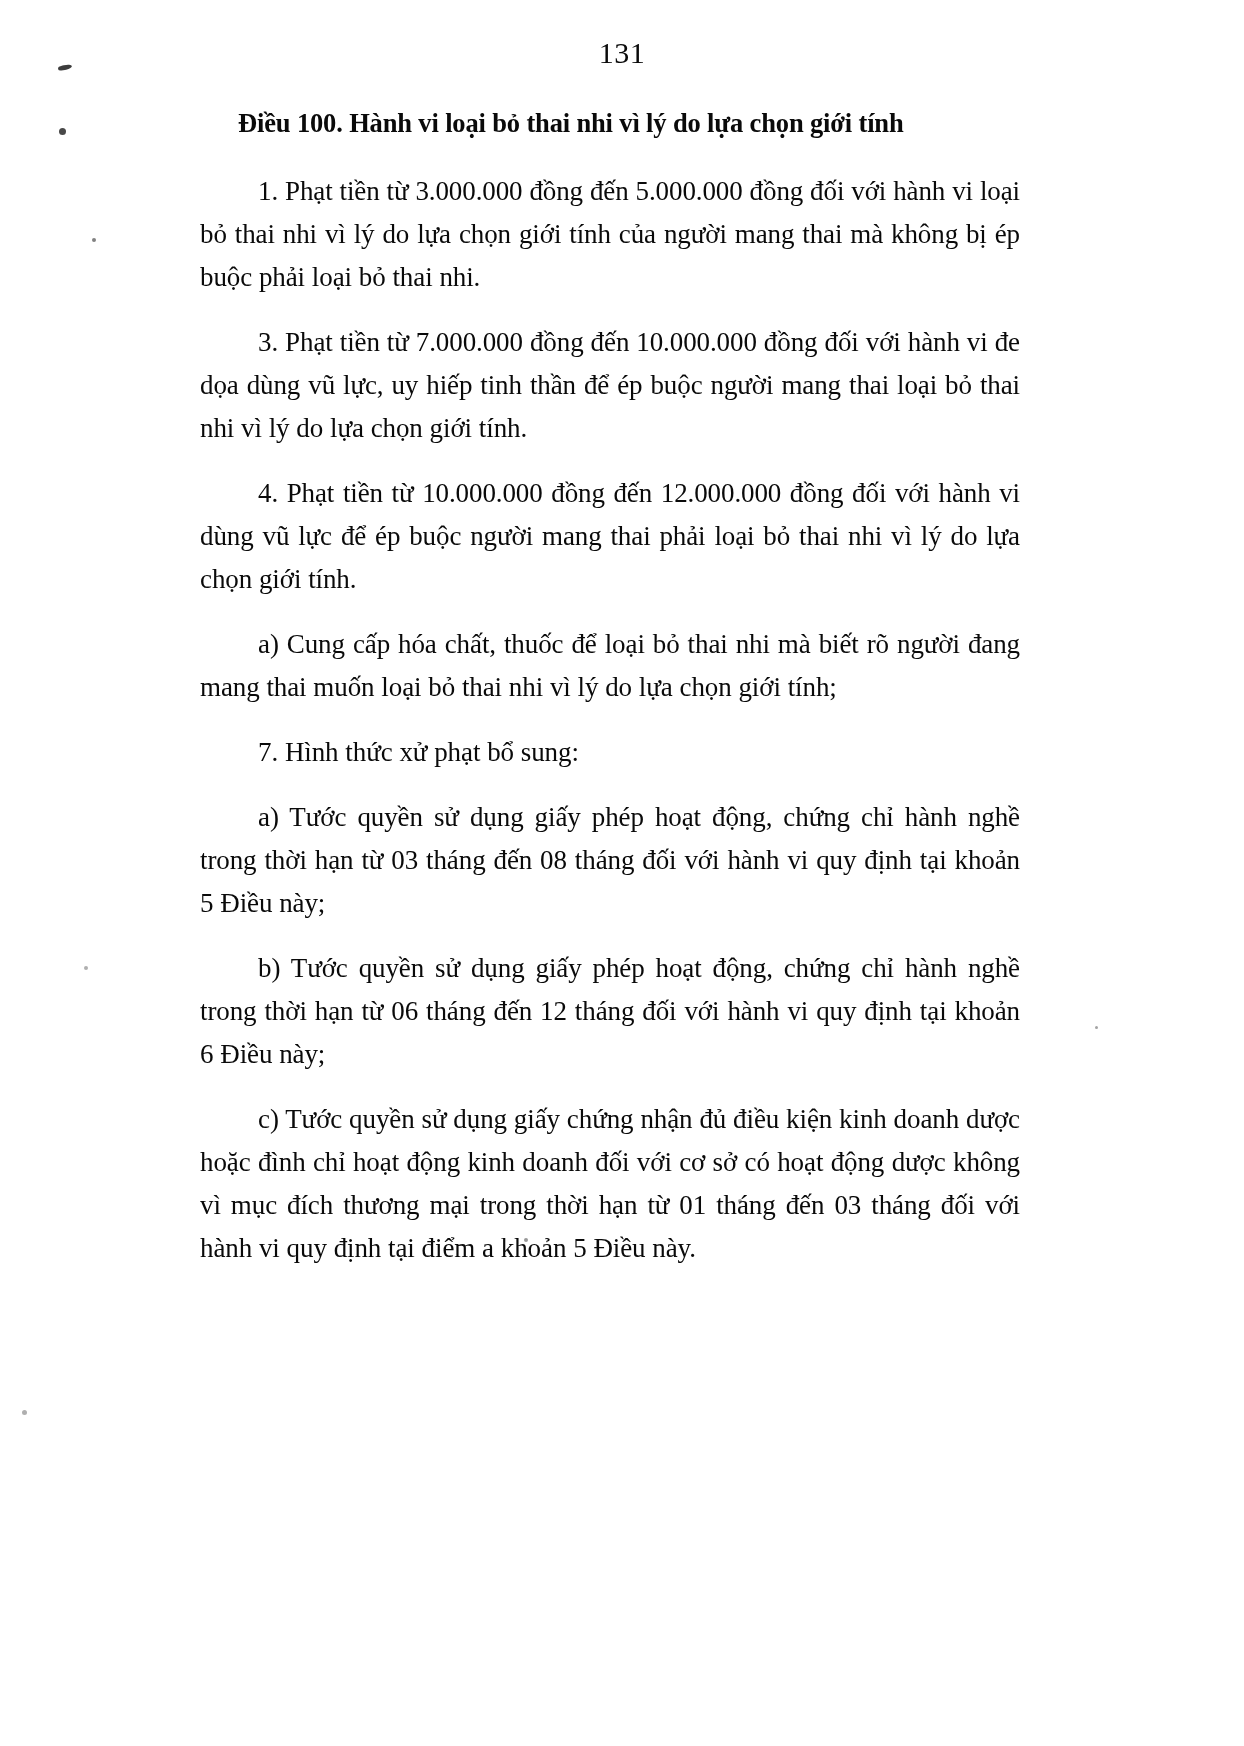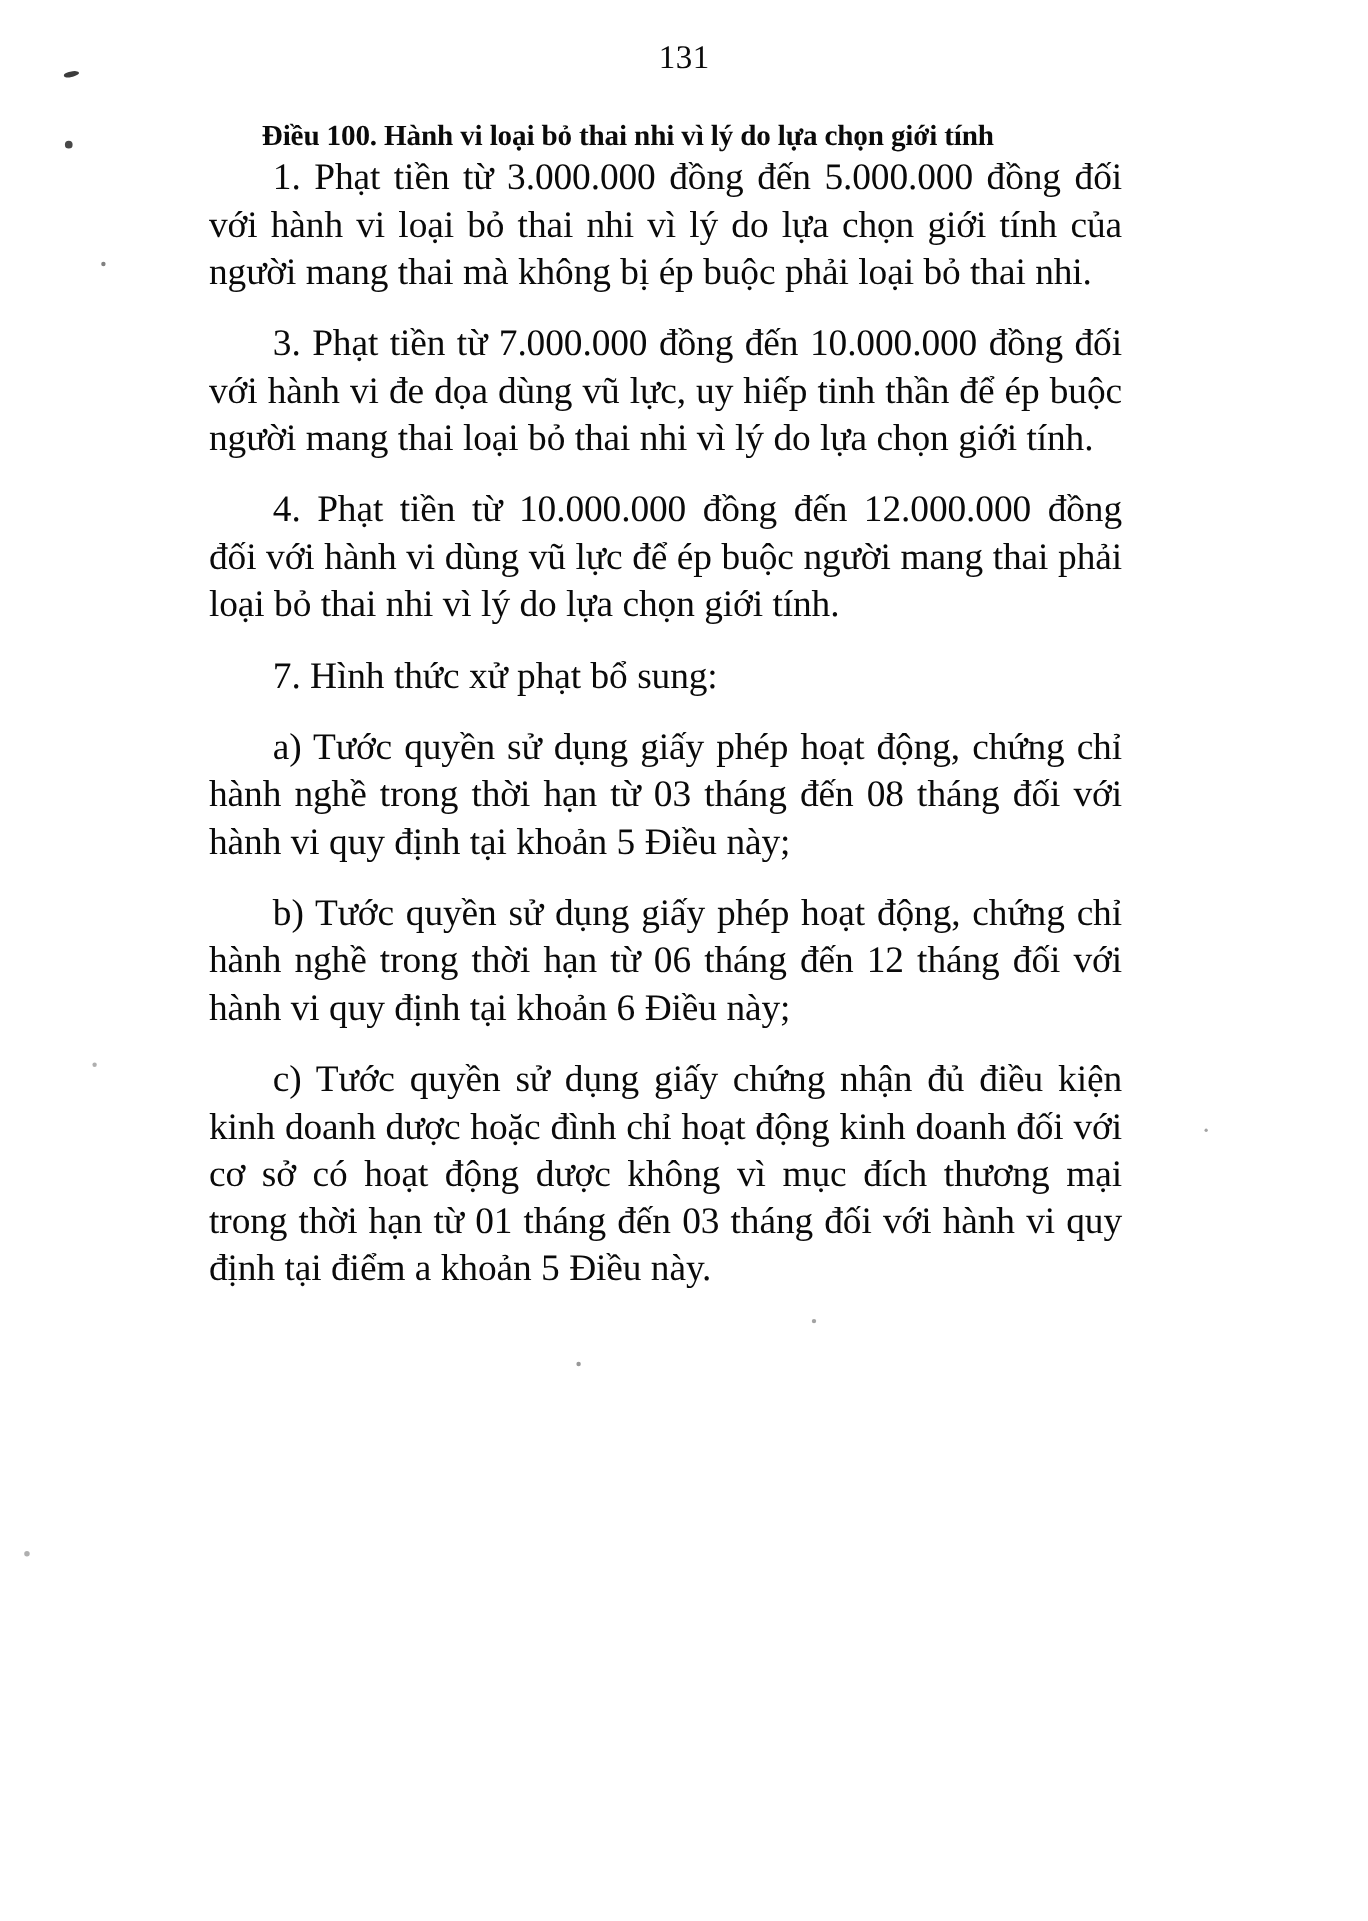--- a/index.html
+++ b/index.html
@@ -31,26 +31,27 @@
     position: absolute;
     left: 186px;
     top: 106px;
     width: 834px;
   }
   .article-heading {
     font-weight: bold;
     font-size: 26.5px;
     line-height: 1.3;
     padding-left: 52px;
+    margin-bottom: 30px;
     letter-spacing: -0.15px;
     white-space: nowrap;
   }
   p.para {
-    margin: 0 0 22px 4px;
-    font-size: 34px;
+    margin: 0 0 22px 14px;
+    font-size: 27px;
     line-height: 43px;
     text-align: justify;
     text-indent: 58px;
     letter-spacing: -0.1px;
     word-spacing: 0.2px;
     -webkit-hyphens: none;
     hyphens: none;
   }
   p.para:last-child { margin-bottom: 0; }
 
@@ -121,20 +122,21 @@
     <div class="article-heading">Điều 100. Hành vi loại bỏ thai nhi vì lý do lựa chọn giới tính</div>
 
     <p class="para">1. Phạt tiền từ 3.000.000 đồng đến 5.000.000 đồng đối với hành vi loại bỏ thai nhi vì lý do lựa chọn giới tính của người mang thai mà không bị ép buộc phải loại bỏ thai nhi.</p>
 
 
     <p class="para">3. Phạt tiền từ 7.000.000 đồng đến 10.000.000 đồng đối với hành vi đe dọa dùng vũ lực, uy hiếp tinh thần để ép buộc người mang thai loại bỏ thai nhi vì lý do lựa chọn giới tính.</p>
 
     <p class="para">4. Phạt tiền từ 10.000.000 đồng đến 12.000.000 đồng đối với hành vi dùng vũ lực để ép buộc người mang thai phải loại bỏ thai nhi vì lý do lựa chọn giới tính.</p>
 
 
+    <p class="para">a) Cung cấp hóa chất, thuốc để loại bỏ thai nhi mà biết rõ người đang mang thai muốn loại bỏ thai nhi vì lý do lựa chọn giới tính;</p>
 
 
 
     <p class="para">7. Hình thức xử phạt bổ sung:</p>
 
     <p class="para">a) Tước quyền sử dụng giấy phép hoạt động, chứng chỉ hành nghề trong thời hạn từ 03 tháng đến 08 tháng đối với hành vi quy định tại khoản 5 Điều này;</p>
 
     <p class="para">b) Tước quyền sử dụng giấy phép hoạt động, chứng chỉ hành nghề trong thời hạn từ 06 tháng đến 12 tháng đối với hành vi quy định tại khoản 6 Điều này;</p>
 
     <p class="para">c) Tước quyền sử dụng giấy chứng nhận đủ điều kiện kinh doanh dược hoặc đình chỉ hoạt động kinh doanh đối với cơ sở có hoạt động dược không vì mục đích thương mại trong thời hạn từ 01 tháng đến 03 tháng đối với hành vi quy định tại điểm a khoản 5 Điều này.</p>

